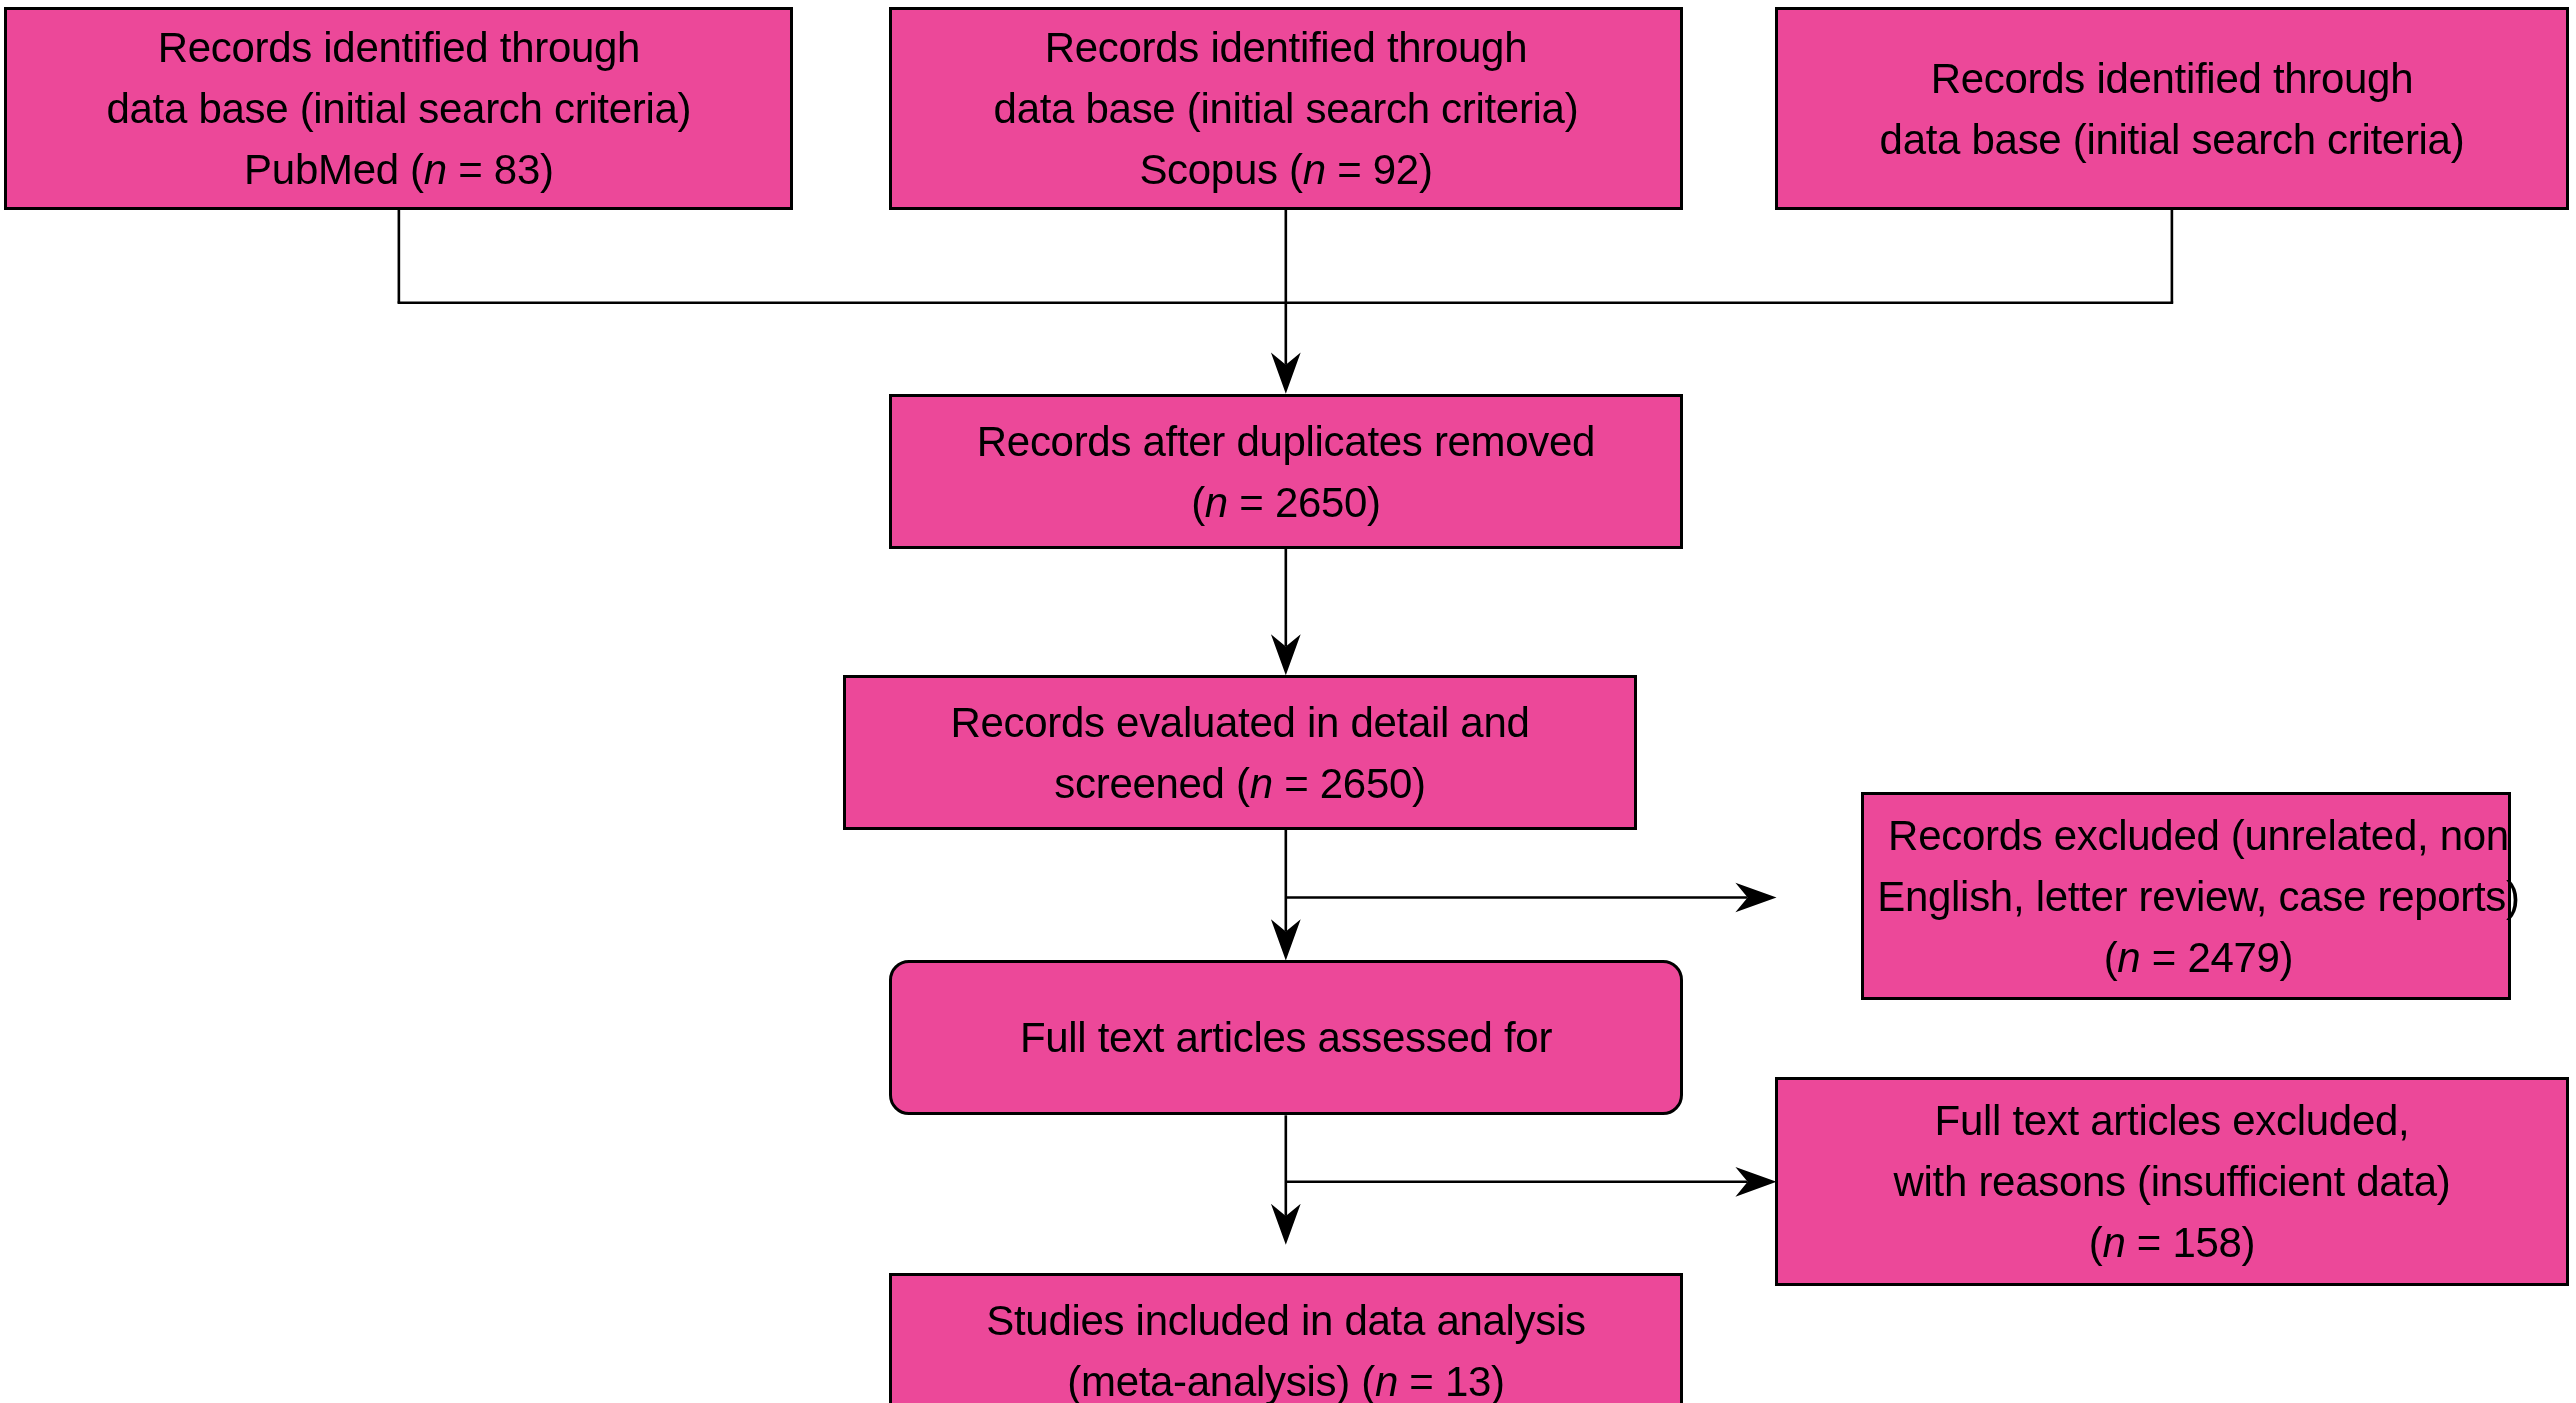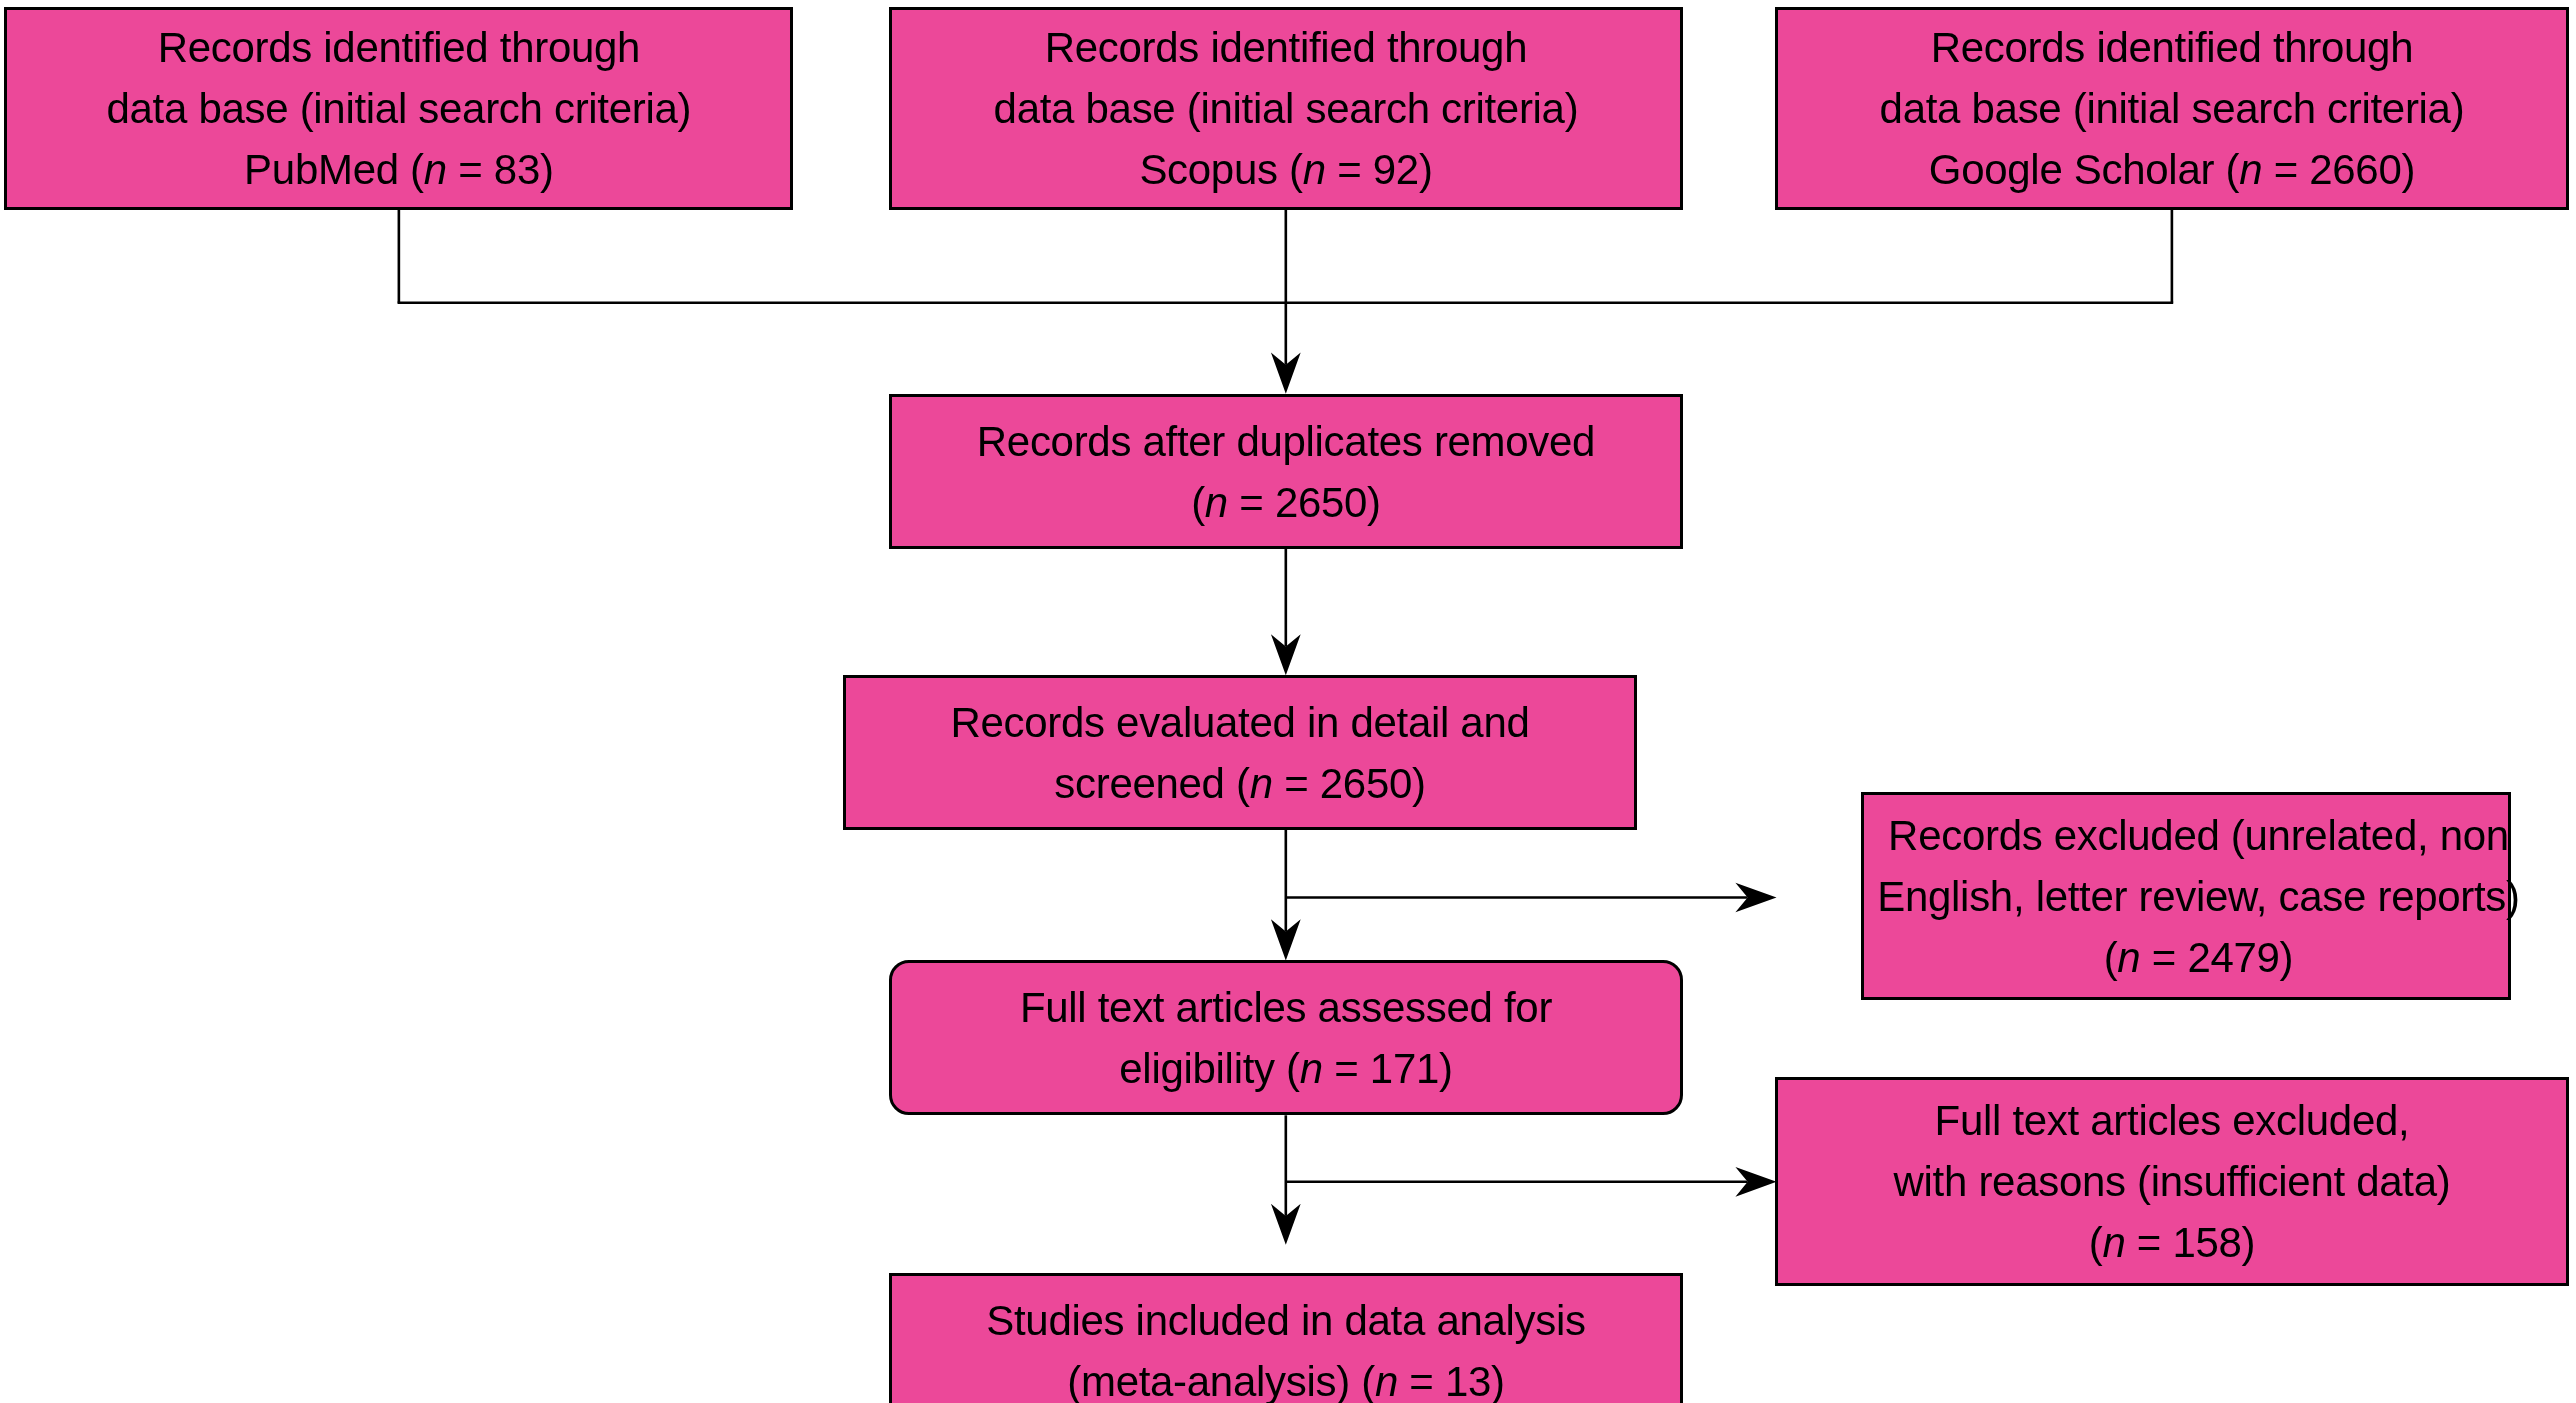--- a/index.html
+++ b/index.html
@@ -93,42 +93,40 @@
 
   <div class="box box-b">
     <div class="line"><span>Records identified through</span><span class="nvar"></span><span></span></div>
     <div class="line"><span>data base (initial search criteria)</span><span class="nvar"></span><span></span></div>
     <div class="line"><span>Scopus (</span><span class="nvar">n</span><span> = 92)</span></div>
   </div>
 
   <div class="box box-c">
     <div class="line"><span>Records identified through</span><span class="nvar"></span><span></span></div>
     <div class="line"><span>data base (initial search criteria)</span><span class="nvar"></span><span></span></div>
-    <div class="line"><span>Google Scholar (</span><span class="nvar">n</span><span> = 2660)</span></div>
   </div>
 
   <div class="box box-d">
     <div class="line"><span>Records after duplicates removed</span><span class="nvar"></span><span></span></div>
     <div class="line"><span>(</span><span class="nvar">n</span><span> = 2650)</span></div>
   </div>
 
   <div class="box box-e">
     <div class="line"><span>Records evaluated in detail and</span><span class="nvar"></span><span></span></div>
     <div class="line"><span>screened (</span><span class="nvar">n</span><span> = 2650)</span></div>
   </div>
 
   <div class="box box-f">
     <div class="line"><span>Records excluded (unrelated, non</span><span class="nvar"></span><span></span></div>
     <div class="line"><span>English, letter review, case reports)</span><span class="nvar"></span><span></span></div>
     <div class="line"><span>(</span><span class="nvar">n</span><span> = 2479)</span></div>
   </div>
 
   <div class="box box-g">
     <div class="line"><span>Full text articles assessed for</span><span class="nvar"></span><span></span></div>
-    <div class="line"><span>eligibility (</span><span class="nvar">n</span><span> = 171)</span></div>
   </div>
 
   <div class="box box-h">
     <div class="line"><span>Full text articles excluded,</span><span class="nvar"></span><span></span></div>
     <div class="line"><span>with reasons (insufficient data)</span><span class="nvar"></span><span></span></div>
     <div class="line"><span>(</span><span class="nvar">n</span><span> = 158)</span></div>
   </div>
 
   <div class="box box-i">
     <div class="line"><span>Studies included in data analysis</span><span class="nvar"></span><span></span></div>

